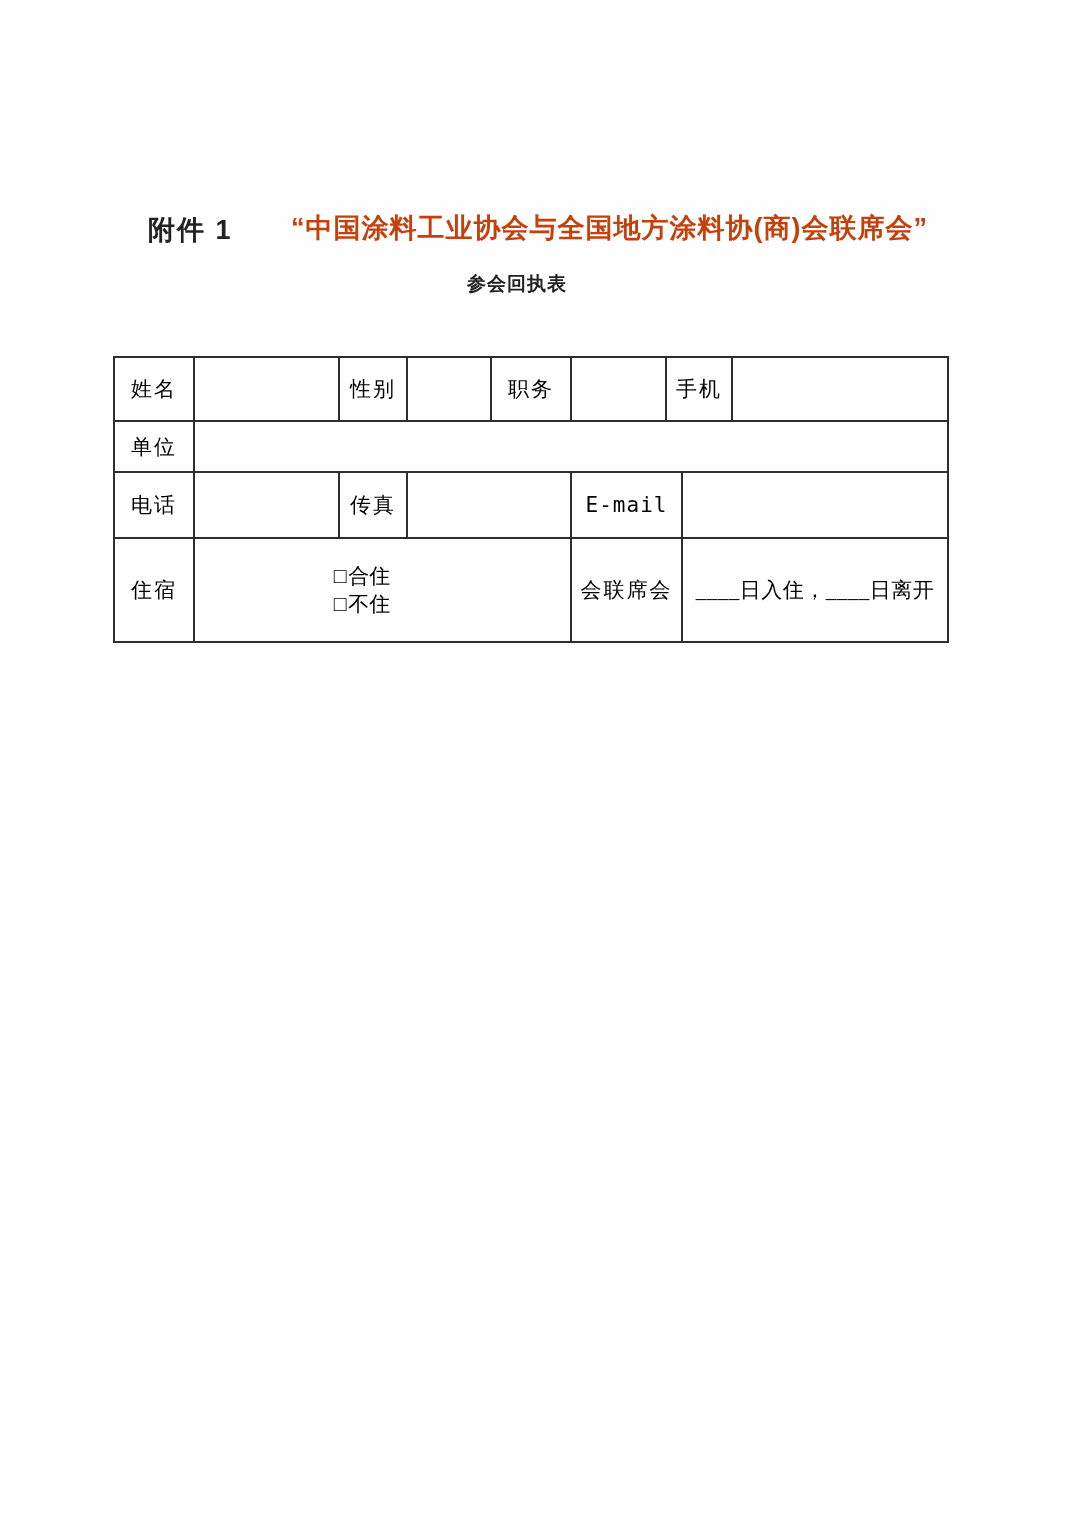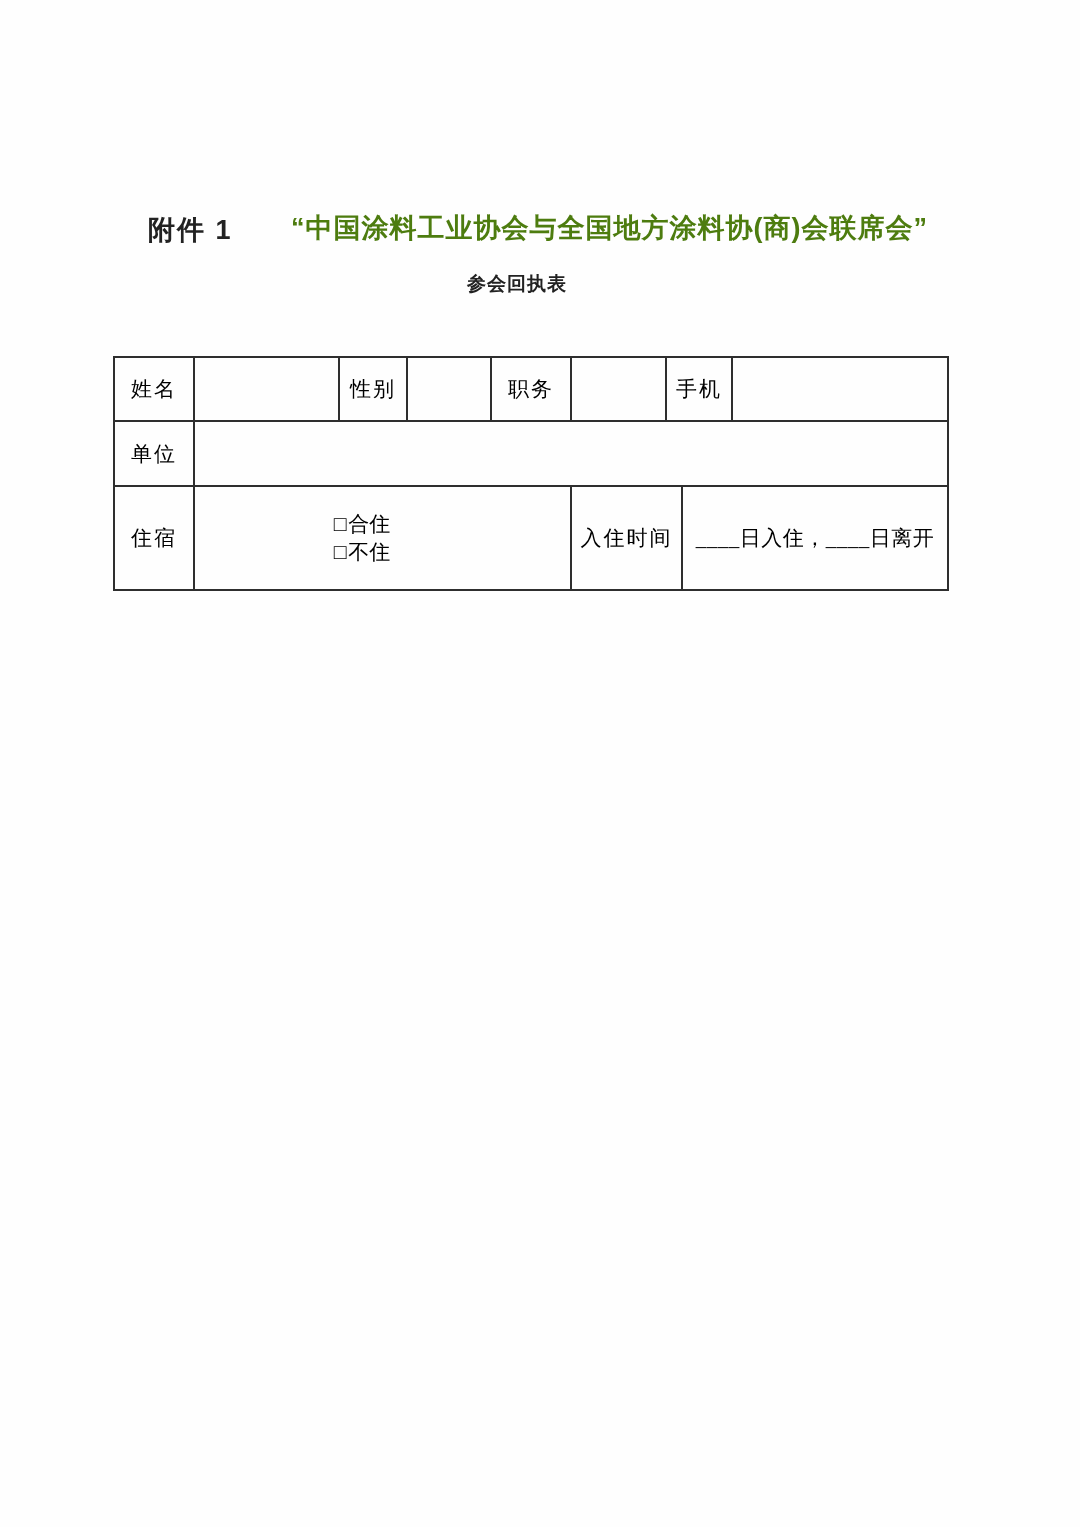--- a/index.html
+++ b/index.html
@@ -28,21 +28,21 @@
     color: #222;
   }
   .title-line1 {
     position: absolute;
     left: 291px; top: 210px;
     font-family: "Liberation Sans", sans-serif;
     font-weight: bold;
     font-size: 27px;
     letter-spacing: 1px;
     white-space: nowrap;
-    color: #4d7c0f;
+    color: #c2410c;
   }
   .title-line2 {
     position: absolute;
     left: 517px; top: 271px;
     transform: translateX(-50%);
     font-family: "Liberation Sans", sans-serif;
     font-weight: bold;
     font-size: 19px;
     letter-spacing: 1px;
     white-space: nowrap;
@@ -58,21 +58,21 @@
   }
   table.form-table td {
     border: 2px solid #2e2e2e;
     font-size: 21px;
     color: #000000;
     text-align: center;
     vertical-align: middle;
     overflow: hidden;
   }
   tr.row-1 { height: 64px; }
-  tr.row-2 { height: 65px; }
+  tr.row-2 { height: 51px; }
   tr.row-3 { height: 66px; }
   tr.row-4 { height: 104px; }
   tr.row-5 { height: 82px; }
   td.label-cell { letter-spacing: 2px; }
   td.email-cell { font-family: "DejaVu Sans Mono", monospace; font-size: 19px; letter-spacing: 1px; }
   .lodging-options {
     display: flex;
     align-items: center;
     justify-content: space-between;
     padding-left: 14px;
@@ -118,29 +118,37 @@
       <td></td>
       <td colspan="2" class="label-cell">手机</td>
       <td></td>
     </tr>
 
     <tr class="row-2">
       <td class="label-cell">单位</td>
       <td colspan="8"></td>
     </tr>
 
+    <tr class="row-3">
+      <td class="label-cell">电话</td>
+      <td></td>
+      <td class="label-cell">传真</td>
+      <td colspan="2"></td>
+      <td colspan="2" class="email-cell">E-mail</td>
+      <td colspan="2"></td>
+    </tr>
 
     <tr class="row-4">
       <td class="label-cell">住宿</td>
       <td colspan="4">
         <div class="lodging-options">
           <span class="lodging-option"><span class="checkbox-glyph">□</span><span>合住</span></span>
           <span class="lodging-option"><span class="checkbox-glyph">□</span><span>不住</span></span>
         </div>
       </td>
-      <td colspan="2" class="label-cell">入住时间</td>
+      <td colspan="2" class="label-cell">会联席会</td>
       <td colspan="2" class="checkin-value-cell">____日入住，____日离开</td>
     </tr>
 
   </tbody>
     </table>
 
 </div>
 
 </body></html>

